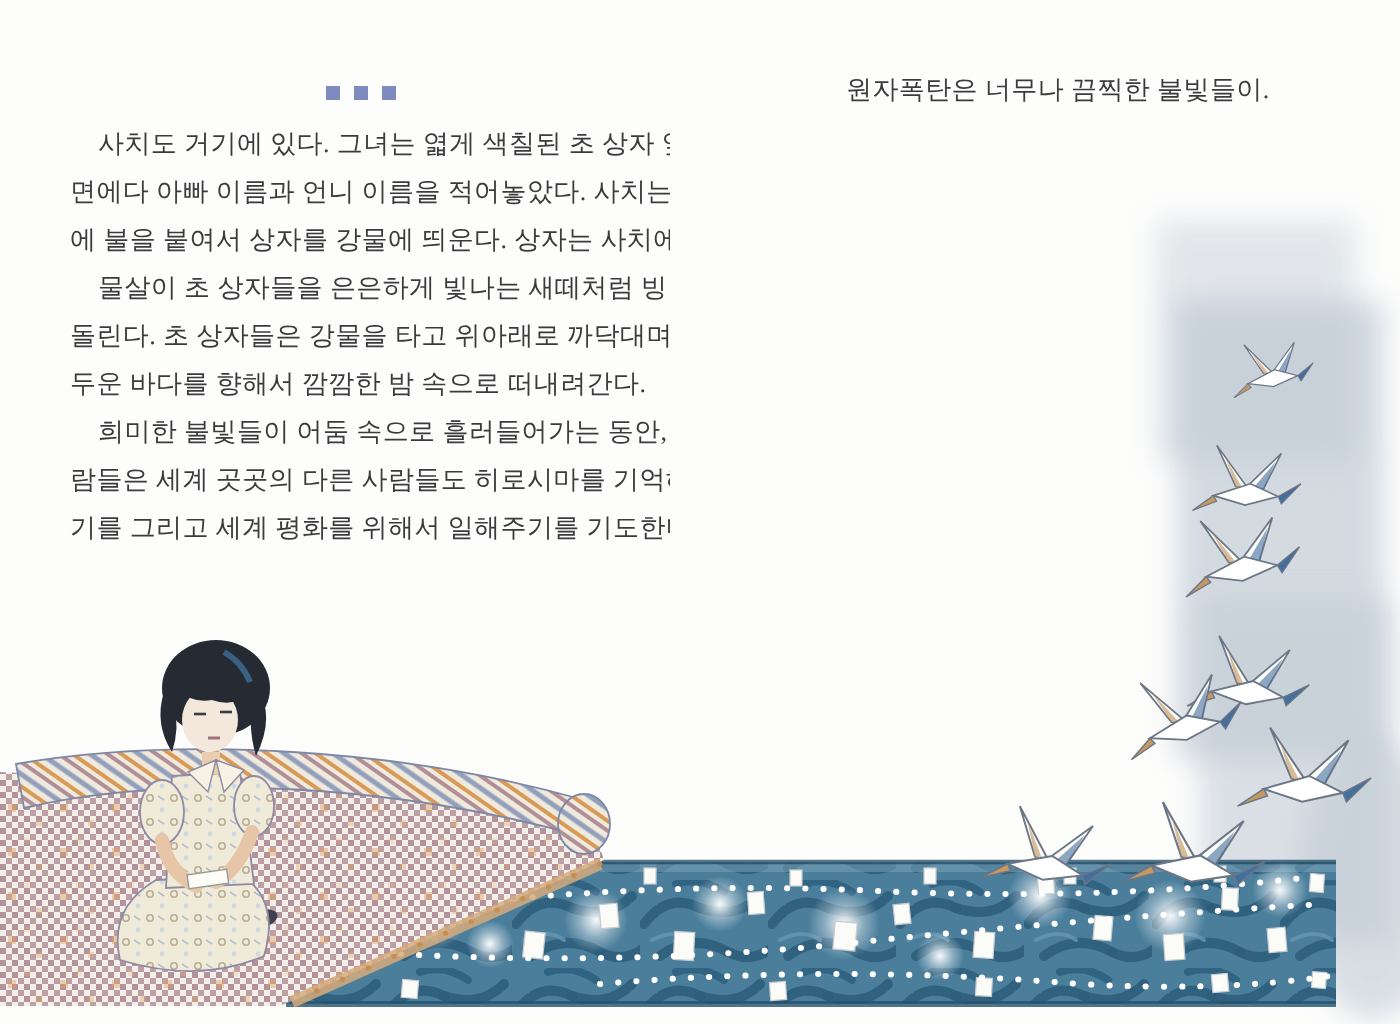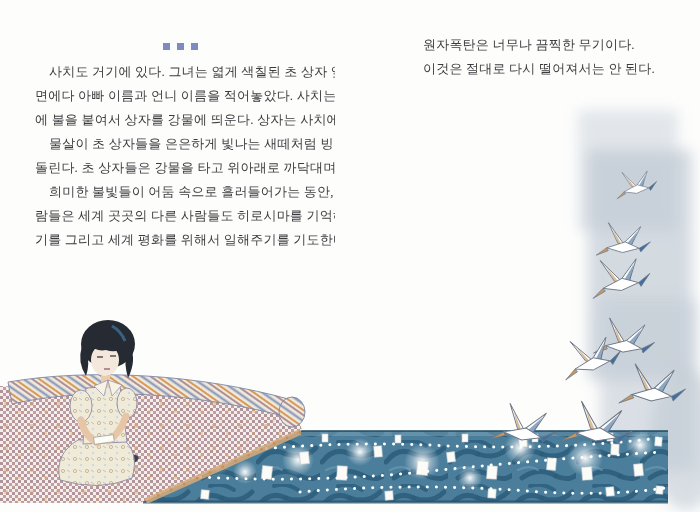--- a/index.html
+++ b/index.html
@@ -31,28 +31,28 @@
     <span class="sq"></span>
     <span class="sq"></span>
   </div>
 
   <div class="left-text">
     <div class="line just indent">사치도 거기에 있다. 그녀는 엷게 색칠된 초 상자 옆</div>
     <div class="line just">면에다 아빠 이름과 언니 이름을 적어놓았다. 사치는 초</div>
     <div class="line just">에 불을 붙여서 상자를 강물에 띄운다. 상자는 사치에게</div>
     <div class="line just indent">물살이 초 상자들을 은은하게 빛나는 새떼처럼 빙빙</div>
     <div class="line just">돌린다. 초 상자들은 강물을 타고 위아래로 까닥대며 어</div>
+    <div class="line">두운 바다를 향해서 깜깜한 밤 속으로 떠내려간다.</div>
     <div class="line just indent">희미한 불빛들이 어둠 속으로 흘러들어가는 동안, 사</div>
     <div class="line just">람들은 세계 곳곳의 다른 사람들도 히로시마를 기억해주</div>
     <div class="line">기를 그리고 세계 평화를 위해서 일해주기를 기도한다.</div>
   </div>
 
   <div class="right-text">
-    <div class="line">원자폭탄은 너무나 끔찍한 무기이다.</div>
-    <div class="line">이것은 절대로 다시 떨어져서는 안 된다.</div>
+    <div class="line">원자폭탄은 너무나 끔찍한 불빛들이.</div>
   </div>
 
   <svg class="art" viewBox="0 0 700 512" xmlns="http://www.w3.org/2000/svg">
     <defs>
       <filter id="soft" x="-40%" y="-40%" width="180%" height="180%">
         <feGaussianBlur stdDeviation="7"></feGaussianBlur>
       </filter>
       <radialGradient id="glowg">
         <stop offset="0%" stop-color="#ffffff" stop-opacity="0.95"></stop>
         <stop offset="55%" stop-color="#ffffff" stop-opacity="0.35"></stop>

